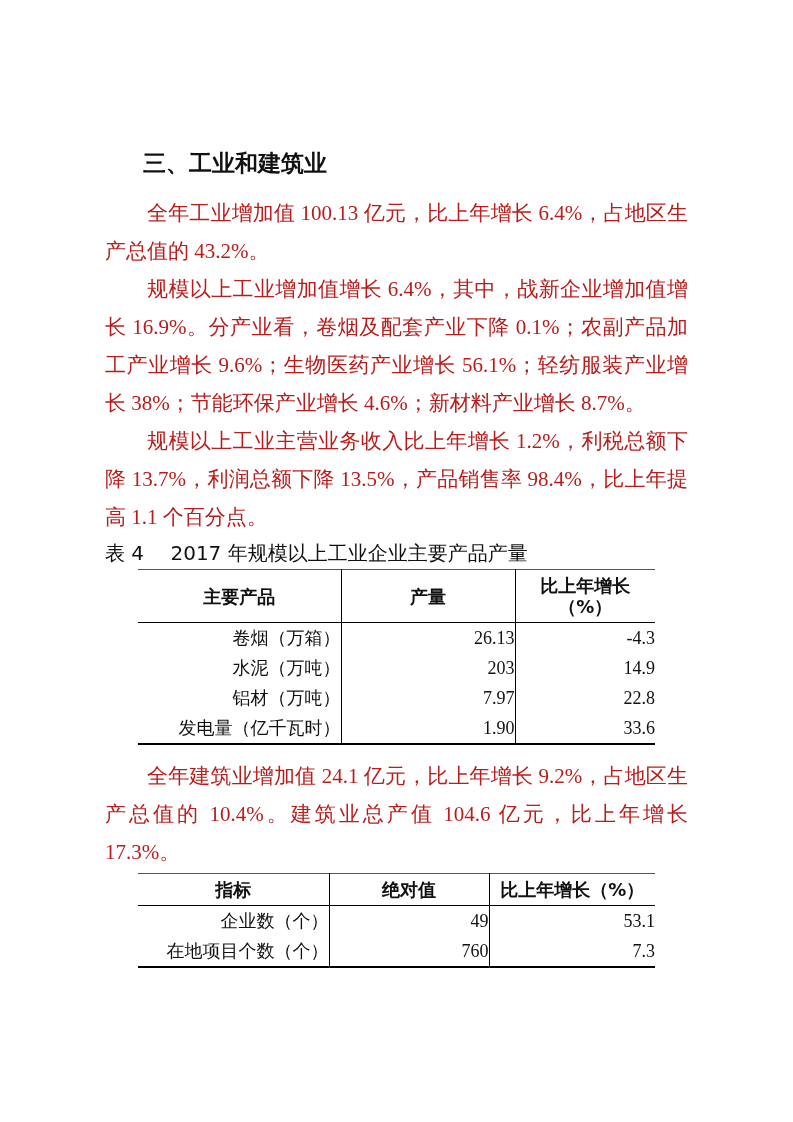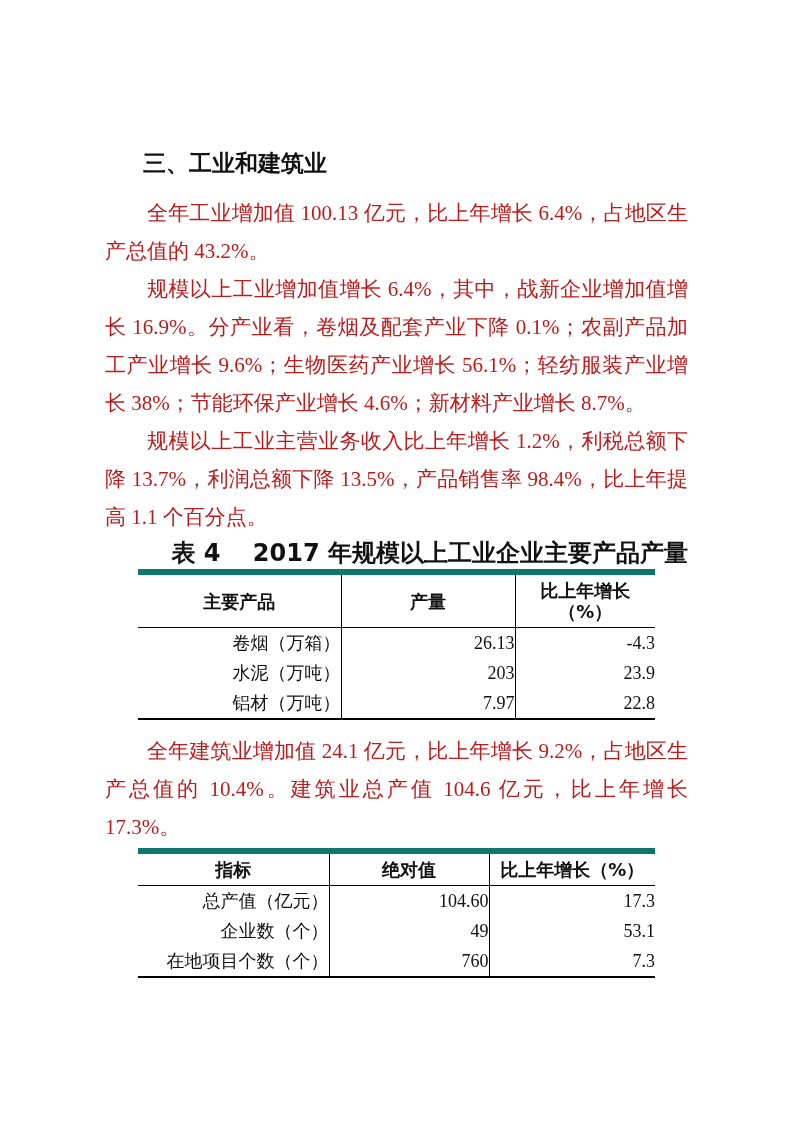--- a/index.html
+++ b/index.html
@@ -38,32 +38,32 @@
     line-height: 38px;
     text-align: justify;
     text-indent: 2em;
     color: #b91c1c;
     font-family: "Liberation Serif", "DejaVu Serif", serif;
   }
   p.par-after-table { margin-top: 12px; }
   .tbl-block4 { margin-top: 3px; }
   .tbl-block5 { margin-top: 0; }
   .tbl-caption {
-    text-align: right;
+    text-align: left;
     font-family: "DejaVu Sans", "Liberation Sans", sans-serif;
-    font-weight: bold;
-    font-size: 24px;
+    font-weight: normal;
+    font-size: 20px;
     line-height: 28px;
     color: #111111;
   }
   table.stat-table {
     width: 517px;
     margin: 2px auto 0 auto;
     border-collapse: collapse;
-    border-top: 6px solid #0f766e;
+    border-top: 1px solid #0f766e;
     border-bottom: 2px solid #000000;
     table-layout: fixed;
   }
   table.stat-table th {
     font-family: "DejaVu Sans", "Liberation Sans", sans-serif;
     font-weight: bold;
     font-size: 18px;
     line-height: 21px;
     text-align: center;
     padding: 5px 2px;
@@ -124,26 +124,31 @@
         </thead>
         <tbody>
           <tr>
             <td class="lbl">卷烟（万箱）</td>
             <td class="num">26.13</td>
             <td class="num">-4.3</td>
           </tr>
           <tr>
             <td class="lbl">水泥（万吨）</td>
             <td class="num">203</td>
-            <td class="num">23.9</td>
+            <td class="num">14.9</td>
           </tr>
           <tr>
             <td class="lbl">铝材（万吨）</td>
             <td class="num">7.97</td>
             <td class="num">22.8</td>
+          </tr>
+          <tr>
+            <td class="lbl">发电量（亿千瓦时）</td>
+            <td class="num">1.90</td>
+            <td class="num">33.6</td>
           </tr>
         </tbody>
       </table>
     </div>
 
     <p class="body-par par-after-table">全年建筑业增加值 24.1 亿元，比上年增长 9.2%，占地区生产总值的 10.4%。建筑业总产值 104.6 亿元，比上年增长 17.3%。</p>
 
     <div class="tbl-block5">
       <table class="stat-table t5">
         <colgroup>
@@ -153,25 +158,20 @@
           </colgroup>
         <thead>
           <tr>
             <th>指标</th>
             <th>绝对值</th>
             <th>比上年增长（%）</th>
           </tr>
         </thead>
         <tbody>
           <tr>
-            <td class="lbl">总产值（亿元）</td>
-            <td class="num">104.60</td>
-            <td class="num">17.3</td>
-          </tr>
-          <tr>
             <td class="lbl">企业数（个）</td>
             <td class="num">49</td>
             <td class="num">53.1</td>
           </tr>
           <tr>
             <td class="lbl">在地项目个数（个）</td>
             <td class="num">760</td>
             <td class="num">7.3</td>
           </tr>
         </tbody>

